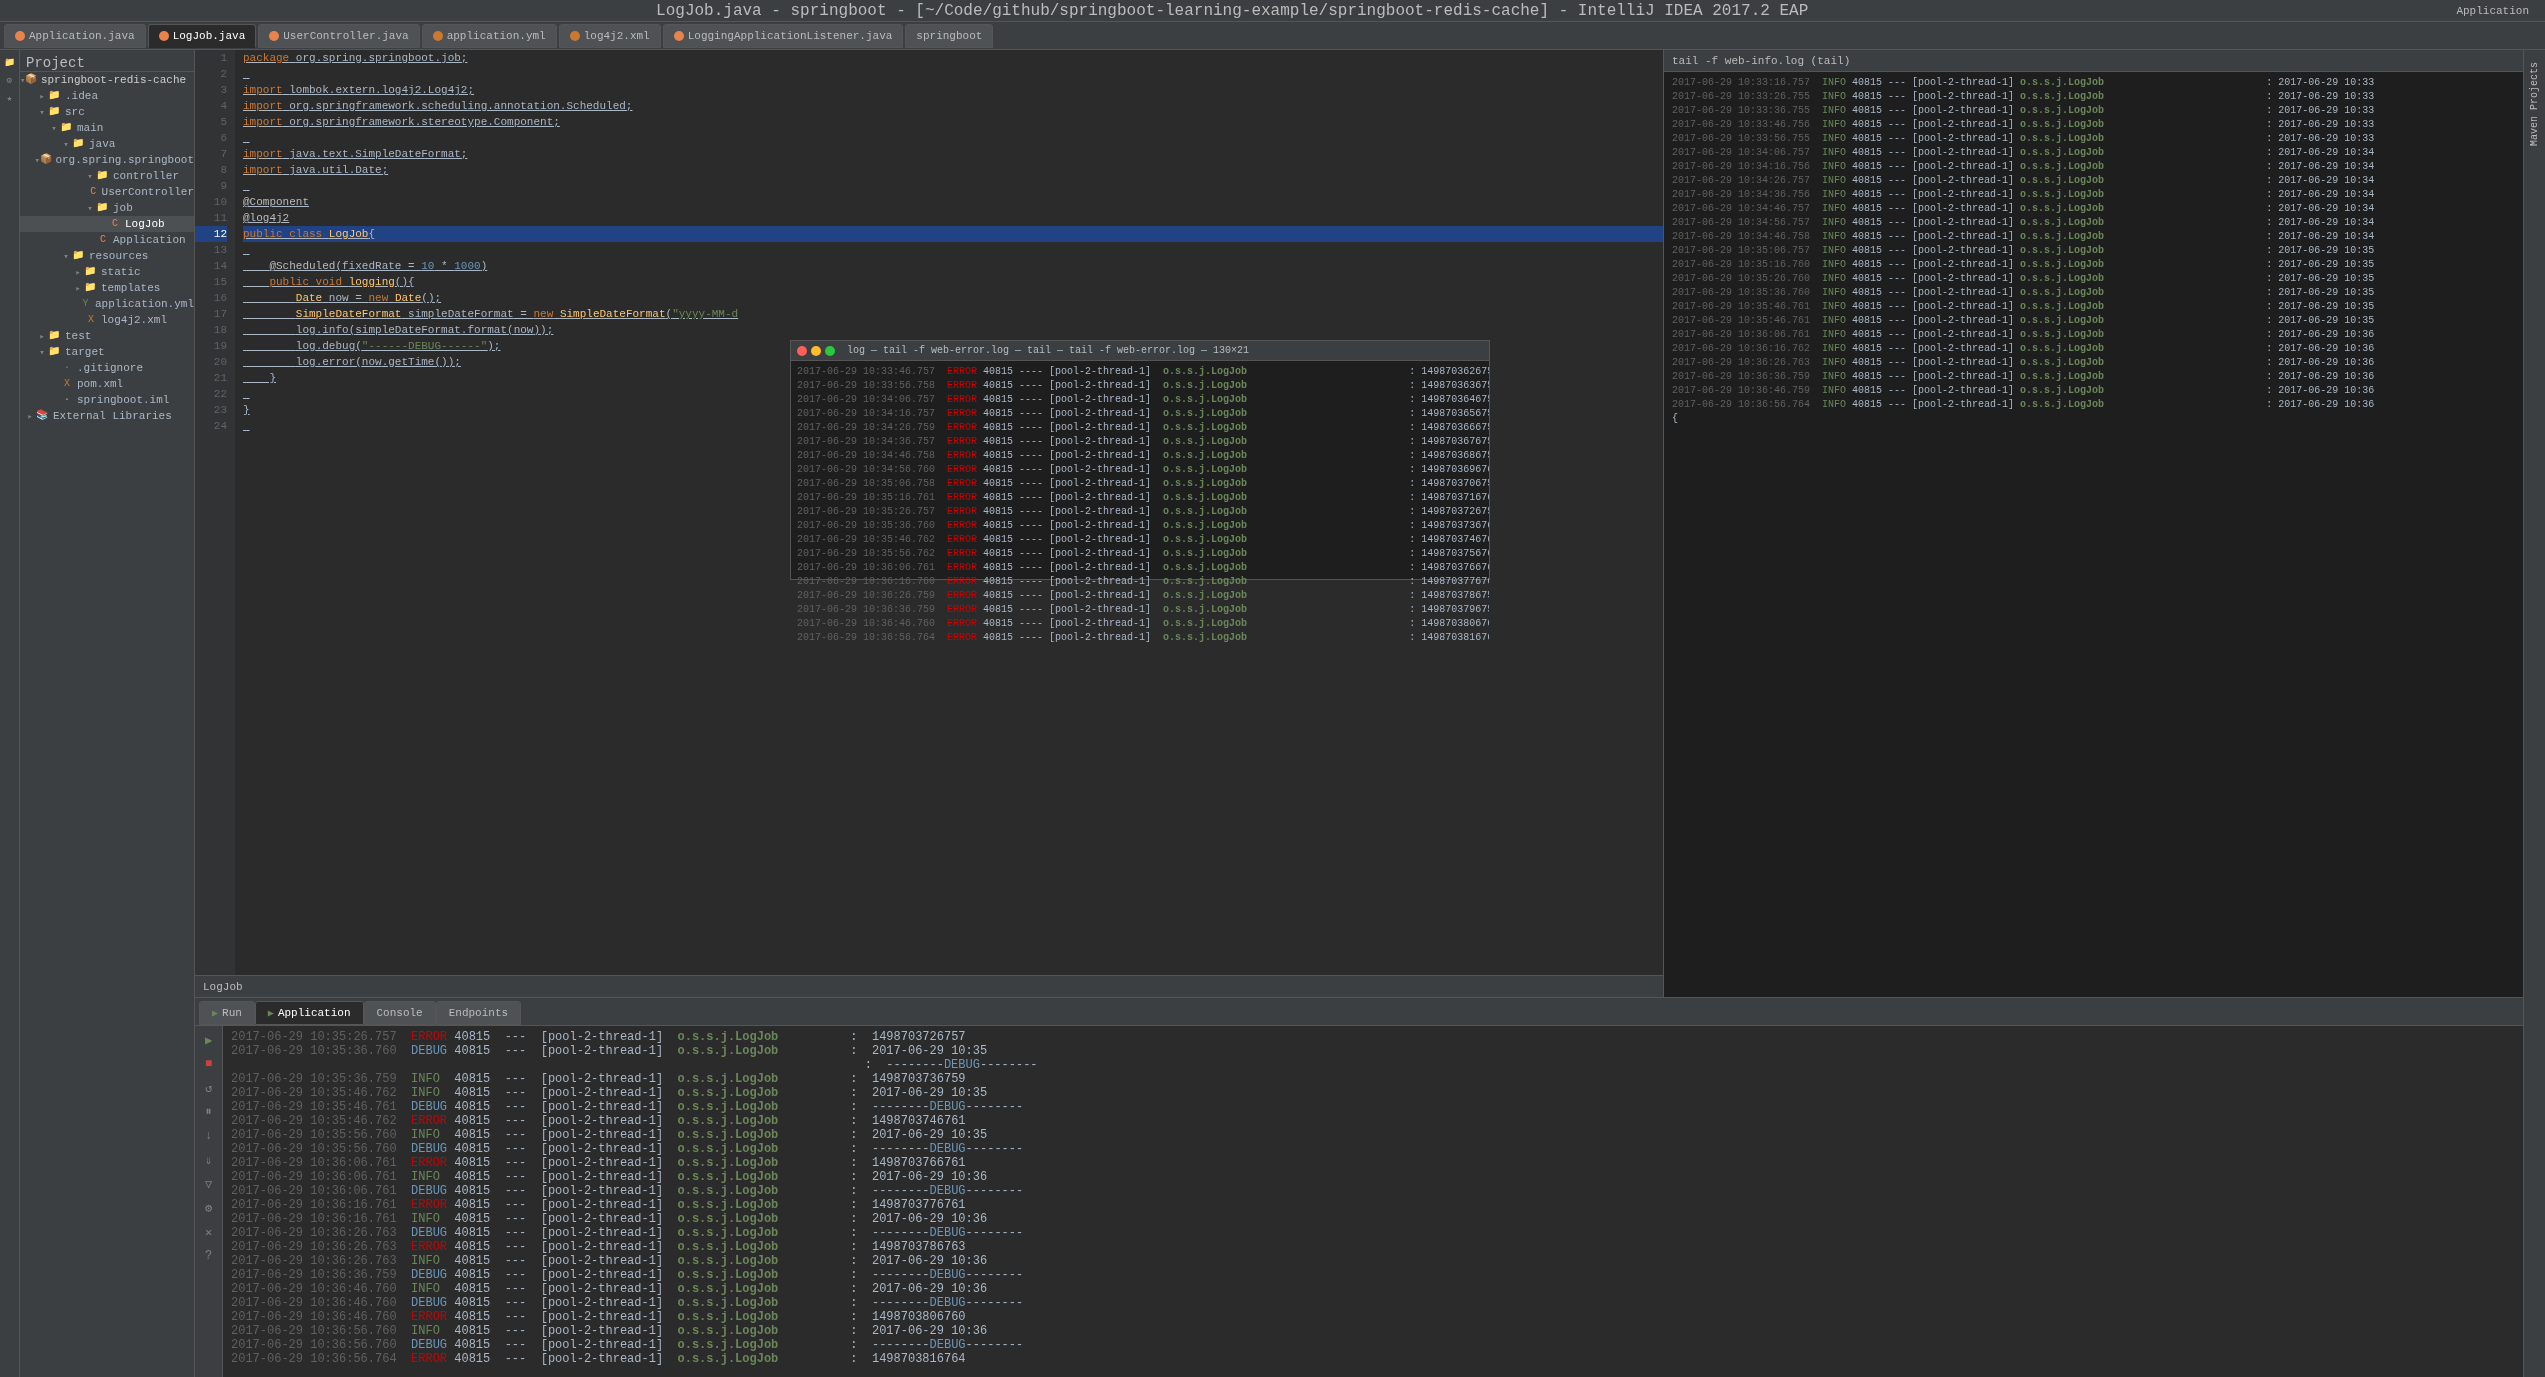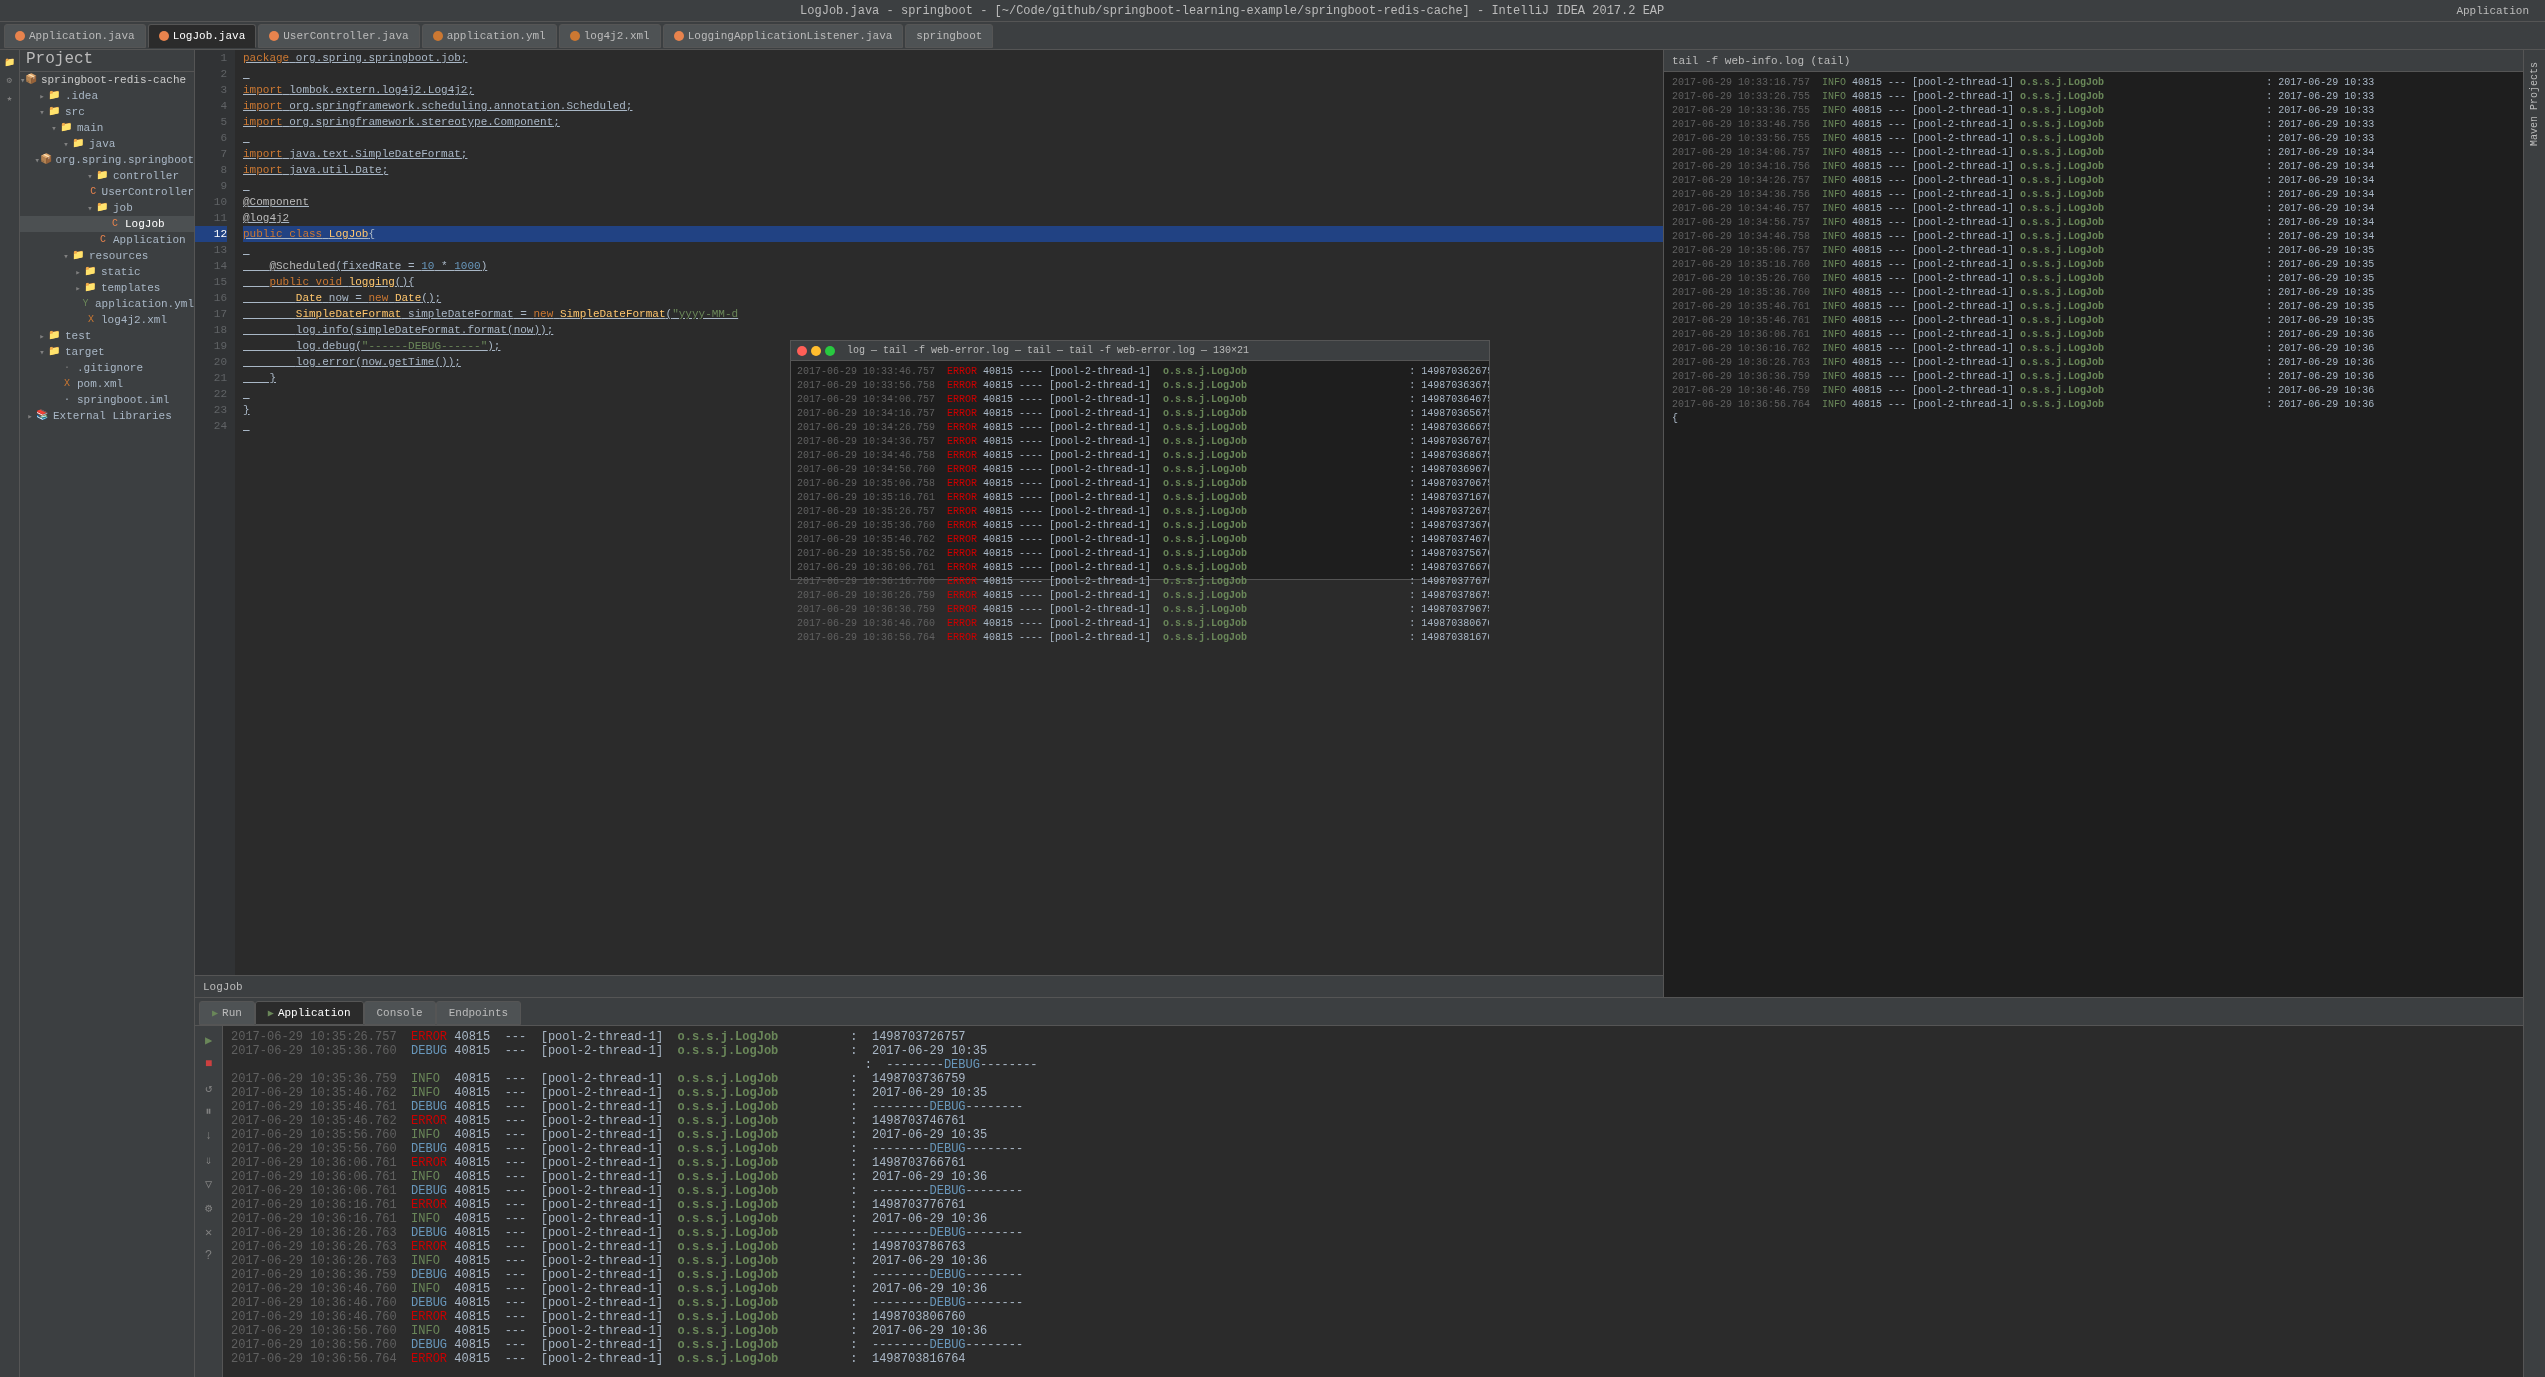--- a/index.html
+++ b/index.html
@@ -67,24 +67,24 @@
       width: 175px;
       background: #3c3f41;
       border-right: 1px solid #555;
       overflow: hidden;
       flex-shrink: 0;
     }
     .sidebar-header {
       height: 22px;
       background: #3c3f41;
       display: flex;
-      align-items: flex-start;
+      align-items: flex-end;
       padding: 0 6px;
       border-bottom: 1px solid #555;
-      font-size: 16px;
+      font-size: 14px;
       color: #bbb;
     }
     .tree-item {
       padding: 1px 0;
       display: flex;
       align-items: center;
       font-size: 11px;
       cursor: pointer;
       white-space: nowrap;
       overflow: hidden;
@@ -356,21 +356,21 @@
       align-items: center;
       padding: 0 8px;
       font-size: 11px;
       color: #bbb;
     }
   </style>
 </head>
 <body>
 
 <div class="top-bar">
-  <span style="color:#bbb;font-size:12px;flex:1;text-align:center;">LogJob.java - springboot - [~/Code/github/springboot-learning-example/springboot-redis-cache] - IntelliJ IDEA 2017.2 EAP</span>
+  <span style="color:#bbb;font-size:16px;flex:1;text-align:center;">LogJob.java - springboot - [~/Code/github/springboot-learning-example/springboot-redis-cache] - IntelliJ IDEA 2017.2 EAP</span>
   <span style="color:#bbb;font-size:11px;margin-right:8px;">Application</span>
 </div>
 
 <div class="tab-bar">
   <div class="tab">
     <span class="tab-icon java"></span>
     <span>Application.java</span>
   </div>
   <div class="tab active">
     <span class="tab-icon java"></span>

